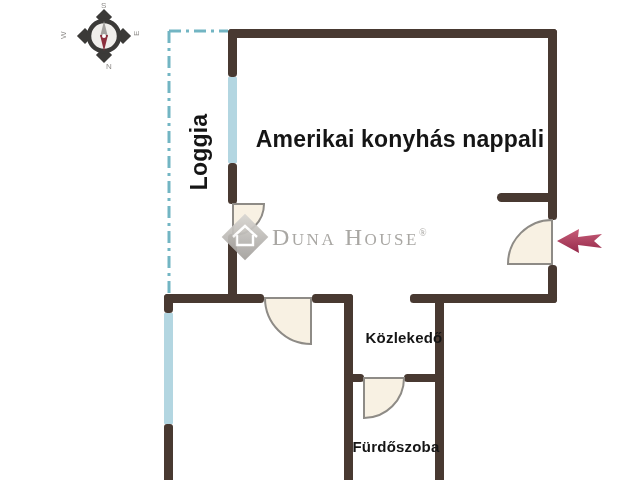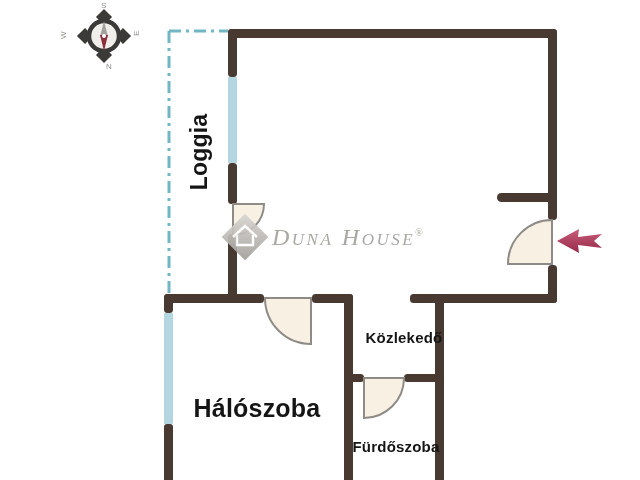--- a/index.html
+++ b/index.html
@@ -9,21 +9,21 @@
   .window{position:absolute;background:#b3d6e1;border-radius:1px;}
   .room-label{position:absolute;color:#151515;font-weight:bold;text-align:center;
               white-space:nowrap;letter-spacing:0.2px;}
   .lbl-big{font-size:23px;}
   .lbl-med{font-size:25px;}
   .lbl-small{font-size:15px;}
   #loggia-label{transform:rotate(-90deg);transform-origin:center;}
   #plan-svg{position:absolute;left:0;top:0;width:640px;height:480px;}
   #logo{position:absolute;left:218px;top:210px;width:230px;height:56px;opacity:.93;}
   #logo-text{position:absolute;left:54px;top:14px;font-family:"Liberation Serif", serif;
-             font-variant:small-caps;font-size:24px;letter-spacing:2.5px;color:#a3a19d;font-style:italic;}
+             font-variant:small-caps;font-size:24px;letter-spacing:2.5px;color:#a3a19d;}
   #logo-text sup{font-size:10px;letter-spacing:0;}
 </style>
 </head>
 <body>
 
 <div id="canvas">
 
   <div class="wall" style="left:228px;top:29px;width:329px;height:9px;"></div>
   <div class="wall" style="left:548px;top:29px;width:9px;height:191px;"></div>
   <div class="wall" style="left:548px;top:265px;width:9px;height:38px;"></div>
@@ -105,22 +105,22 @@
         <rect x="-16.5" y="-16.5" width="33" height="33" fill="url(#dg)"></rect>
       </g>
       <g stroke="#ffffff" stroke-width="2.4" fill="none">
         <path d="M15,27 L27,16 L39,27"></path>
         <path d="M19,25 V35 H35 V25"></path>
       </g>
     </svg>
     <div id="logo-text"><span>Duna House</span><sup>®</sup></div>
   </div>
 
+  <div class="room-label lbl-big" style="left:240px;top:126px;width:320px;" id="living-label">Amerikai konyhás nappali</div>
 
   <div class="room-label lbl-big" style="left:130px;top:138px;width:140px;height:28px;" id="loggia-label">Loggia</div>
 
-  <div class="room-label lbl-med" style="left:157px;top:394px;width:200px;">Hálószoba</div>
 
   <div class="room-label lbl-small" style="left:344px;top:329px;width:120px;">Közlekedő</div>
 
   <div class="room-label lbl-small" style="left:346px;top:438px;width:100px;">Fürdőszoba</div>
 
 </div>
 
 </body></html>

